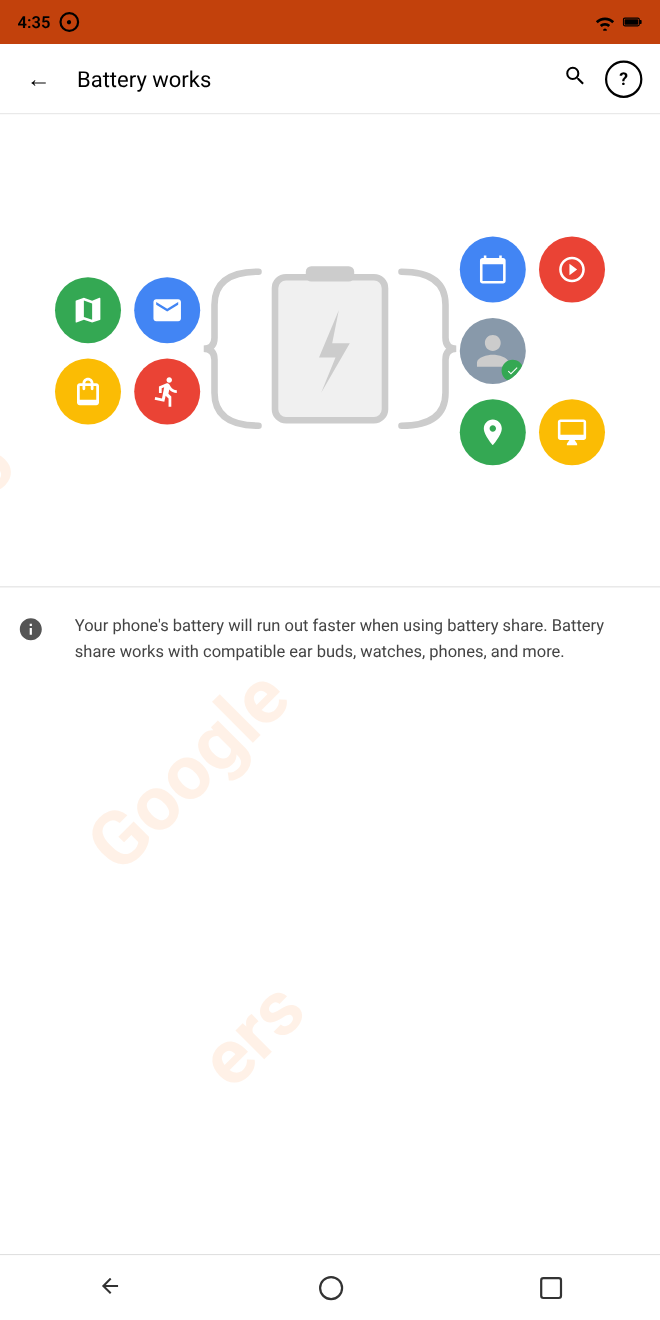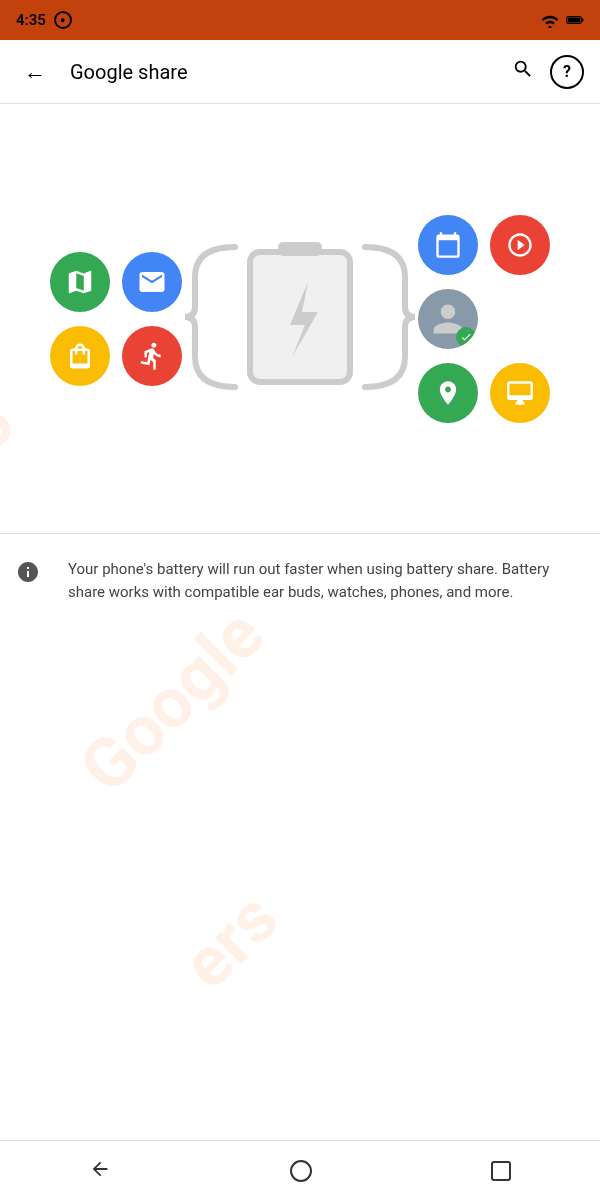--- a/index.html
+++ b/index.html
@@ -201,21 +201,21 @@
     <svg width="18" height="16" viewBox="0 0 26 14" fill="#000">
       <rect x="1" y="2" width="21" height="10" rx="2" ry="2" stroke="#000" stroke-width="1.5" fill="none"></rect>
       <rect x="22" y="4.5" width="3" height="5" rx="1" fill="#000"></rect>
       <rect x="2.5" y="3.5" width="18" height="7" rx="1" fill="#000"></rect>
     </svg>
   </div>
 </div>
 
 <div class="app-bar">
   <span class="app-bar-back">←</span>
-  <span class="app-bar-title">Google share</span>
+  <span class="app-bar-title">Battery works</span>
   <div class="app-bar-actions">
     <span class="app-bar-icon">
       <svg width="22" height="22" viewBox="0 0 24 24" fill="#000">
         <path d="M15.5 14h-.79l-.28-.27A6.471 6.471 0 0 0 16 9.5 6.5 6.5 0 1 0 9.5 16c1.61 0 3.09-.59 4.23-1.57l.27.28v.79l5 4.99L20.49 19l-4.99-5zm-6 0C7.01 14 5 11.99 5 9.5S7.01 5 9.5 5 14 7.01 14 9.5 11.99 14 9.5 14z"></path>
       </svg>
     </span>
     <span class="app-bar-icon" style="border:2px solid #000;border-radius:50%;width:34px;height:34px;display:flex;align-items:center;justify-content:center;font-size:16px;font-weight:bold;">?</span>
   </div>
 </div>
 

